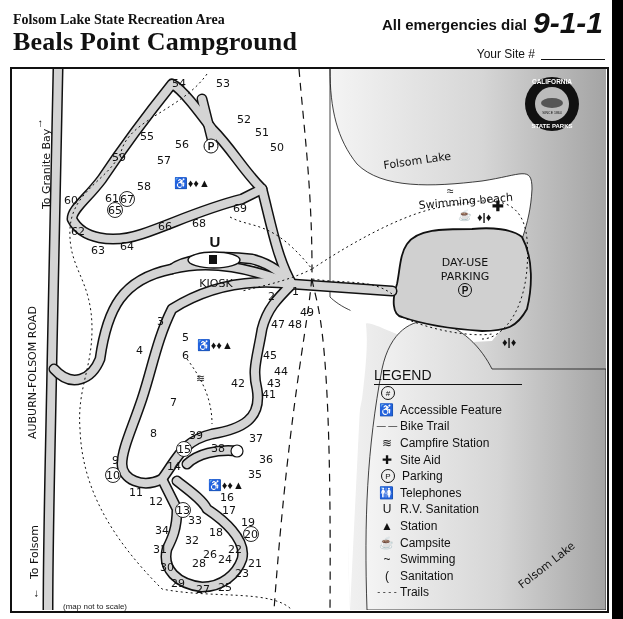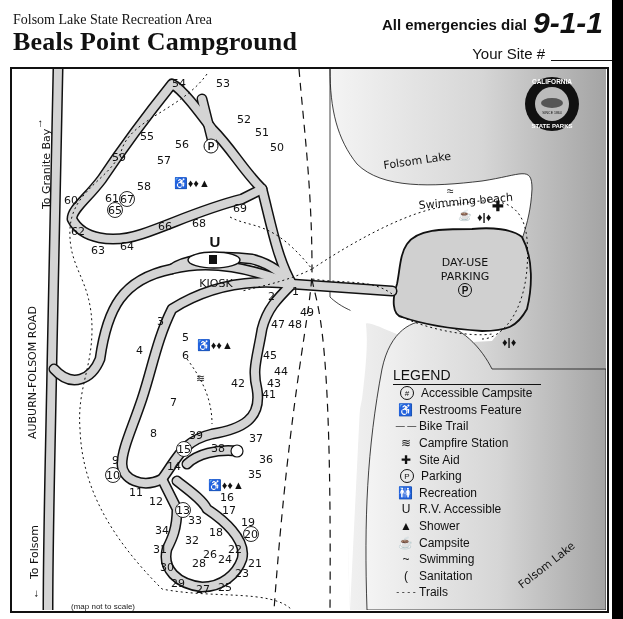--- a/index.html
+++ b/index.html
@@ -1,33 +1,33 @@
 <!DOCTYPE html>
 <html><head>
 <meta charset="utf-8">
 <style>
   html, body { margin:0; padding:0; background:#fff; }
   body { width:623px; height:619px; position:relative; overflow:hidden; font-family:"Liberation Sans", sans-serif; }
   .header-left { position:absolute; left:13px; top:12px; }
-  .subtitle { font-family:"Liberation Serif", serif; font-weight:normal; font-size:14px; color:#111; line-height:16px; }
+  .subtitle { font-family:"Liberation Serif", serif; font-weight:bold; font-size:14px; color:#111; line-height:16px; }
   .title { font-family:"Liberation Serif", serif; font-weight:bold; font-size:26px; color:#111; line-height:28px; letter-spacing:0.2px; }
   .header-right { position:absolute; right:20px; top:6px; text-align:right; }
   .emerg { font-family:"Liberation Sans", sans-serif; font-weight:bold; font-size:15px; color:#111; }
   .emerg-num { font-family:"Liberation Sans", sans-serif; font-weight:bold; font-style:italic; font-size:30px; margin-left:6px; vertical-align:-3px; color:#111; }
-  .site-row { position:absolute; right:8px; top:45px; font-size:15px; color:#111; }
+  .site-row { position:absolute; right:18px; top:45px; font-size:12px; color:#111; }
   .site-blank { display:inline-block; width:64px; border-bottom:1.5px solid #111; margin-left:6px; height:14px; vertical-align:-2px; }
   .right-strip { position:absolute; right:0; top:0; width:11px; height:619px; background:#000; }
   .map-frame { position:absolute; left:10px; top:67px; width:599px; height:546px; border:2.5px solid #111; box-sizing:border-box; overflow:hidden; }
   svg text { font-family:"Liberation Sans", sans-serif; }
   .lbl { font-size:11px; fill:#111; font-family:"DejaVu Sans", sans-serif; }
   .legend { position:absolute; left:372px; top:366px; width:160px; }
   .legend-title { font-size:14px; color:#111; border-bottom:1.5px solid #111; padding-bottom:1px; width:148px; }
   .legend-item { display:flex; align-items:center; height:16.6px; font-size:12px; color:#111; }
   .legend-icon { width:26px; display:flex; justify-content:center; align-items:center; font-size:12px; }
-  .note { position:absolute; left:71px; top:602px; font-size:8px; color:#222; }
+  .note { position:absolute; left:63px; top:602px; font-size:8px; color:#222; }
 </style>
 </head>
 <body>
 
 <div class="header-left">
   <div class="subtitle">Folsom Lake State Recreation Area</div>
   <div class="title">Beals Point Campground</div>
 </div>
 <div class="header-right">
   <span class="emerg">All emergencies dial</span><span class="emerg-num">9-1-1</span>
@@ -229,58 +229,57 @@
       <circle r="27" fill="#111"></circle>
       <circle r="17" fill="#bbb"></circle>
       <ellipse cx="0" cy="-1" rx="11" ry="5" fill="#555"></ellipse>
       <text y="-20" text-anchor="middle" font-size="6.5" font-weight="bold" fill="#fff">CALIFORNIA</text>
       <text y="24" text-anchor="middle" font-size="6" font-weight="bold" fill="#fff">STATE PARKS</text>
       <text y="10" text-anchor="middle" font-size="3.5" fill="#111">SINCE 1864</text>
     </g>
   </svg>
 
   
-  <div class="legend" style="left:362px; top:298px;margin-left:19px;">
+  <div class="legend" style="left:362px; top:298px;">
     <div class="legend-title">LEGEND</div>
     <div id="legend-items">
         <div class="legend-item">
           <span class="legend-icon" style="border: 1px solid rgb(17, 17, 17); border-radius: 50%; width: 12px; height: 12px; font-size: 8px; margin: 0px 7px;">#</span>
-          <span>Accessible Campsite</span>
         </div>
         <div class="legend-item">
           <span class="legend-icon">♿</span>
-          <span>Restrooms Feature</span>
+          <span>Accessible Feature</span>
         </div>
         <div class="legend-item">
           <span class="legend-icon" style="font-size: 9px;">— —</span>
           <span>Bike Trail</span>
         </div>
         <div class="legend-item">
           <span class="legend-icon">≋</span>
           <span>Campfire Station</span>
         </div>
         <div class="legend-item">
           <span class="legend-icon">✚</span>
           <span>Site Aid</span>
         </div>
         <div class="legend-item">
           <span class="legend-icon" style="border: 1px solid rgb(17, 17, 17); border-radius: 50%; width: 12px; height: 12px; font-size: 8px; margin: 0px 7px;">P</span>
           <span>Parking</span>
         </div>
         <div class="legend-item">
           <span class="legend-icon">🚻</span>
-          <span>Recreation</span>
+          <span>Telephones</span>
         </div>
         <div class="legend-item">
           <span class="legend-icon">U</span>
-          <span>R.V. Accessible</span>
+          <span>R.V. Sanitation</span>
         </div>
         <div class="legend-item">
           <span class="legend-icon">▲</span>
-          <span>Shower</span>
+          <span>Station</span>
         </div>
         <div class="legend-item">
           <span class="legend-icon">☕</span>
           <span>Campsite</span>
         </div>
         <div class="legend-item">
           <span class="legend-icon">~</span>
           <span>Swimming</span>
         </div>
         <div class="legend-item">

